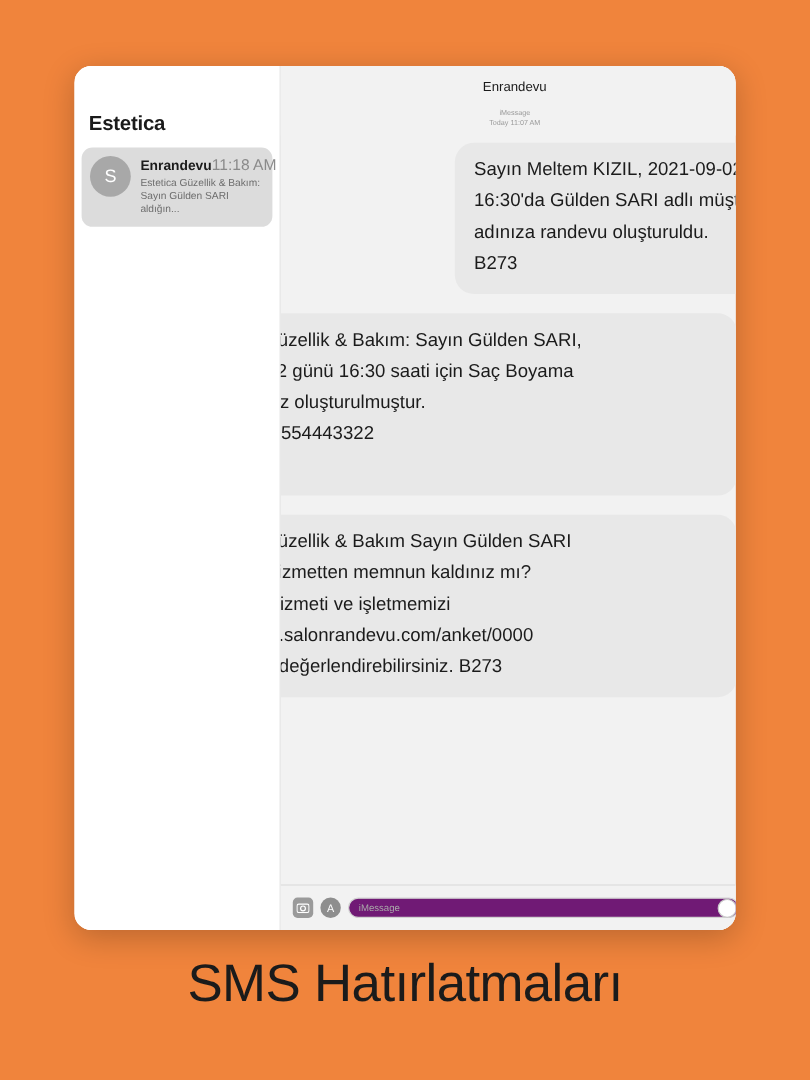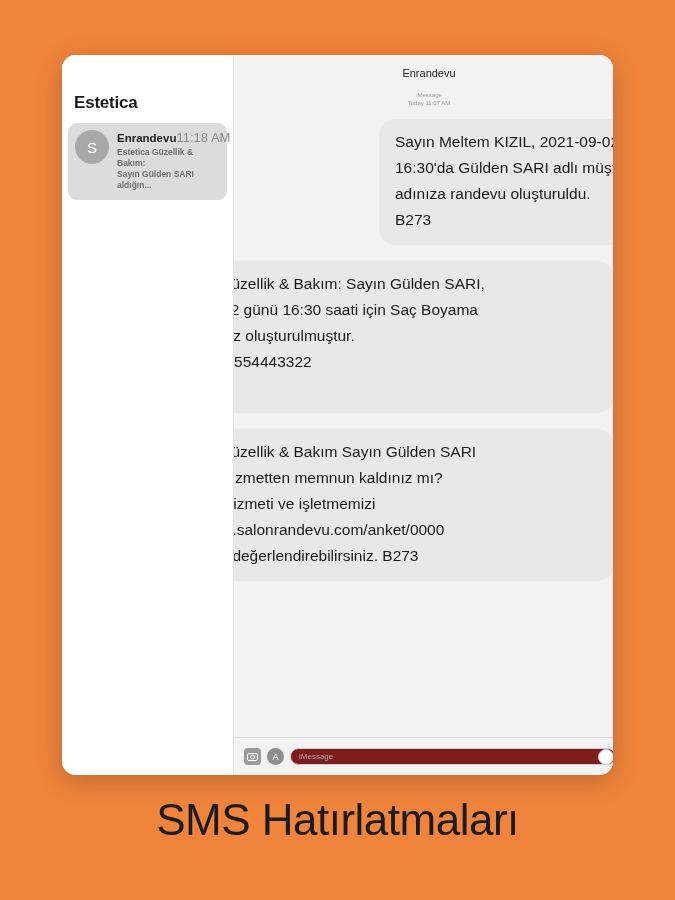--- a/index.html
+++ b/index.html
@@ -182,21 +182,21 @@
     color: #ffffff;
     font-size: 9px;
   }
   .composer-btn.camera {
     border-radius: 4px;
     background: #9a9a9a;
   }
   #composer-input {
     flex: 1;
     height: 17px;
-    background: #7f1d1d;
+    background: #701a75;
     border: 1px solid #d2d2d2;
     border-radius: 9px;
     display: flex;
     align-items: center;
     padding: 0 8px;
     box-sizing: border-box;
   }
   #composer-placeholder {
     font-size: 8px;
     color: #a9a9a9;
@@ -233,21 +233,21 @@
   <div id="sidebar">
     <div id="sidebar-title">Estetica</div>
 
     <div class="conv-item">
       <div class="avatar">S</div>
       <div class="conv-text">
         <div class="conv-toprow">
           <span class="conv-name">Enrandevu</span>
           <span class="conv-time">11:18 AM</span>
         </div>
-        <div class="conv-snippet" style="white-space:pre-line;font-weight:bold;">Estetica Güzellik &amp; Bakım:
+        <div class="conv-snippet" style="white-space:pre-line;">Estetica Güzellik &amp; Bakım:
 Sayın Gülden SARI aldığın...</div>
       </div>
     </div>
   </div>
 
   <div id="thread">
 
     <div id="thread-header">
       <div id="thread-title">Enrandevu</div>
       <div id="thread-meta" style="white-space:pre-line;">iMessage

